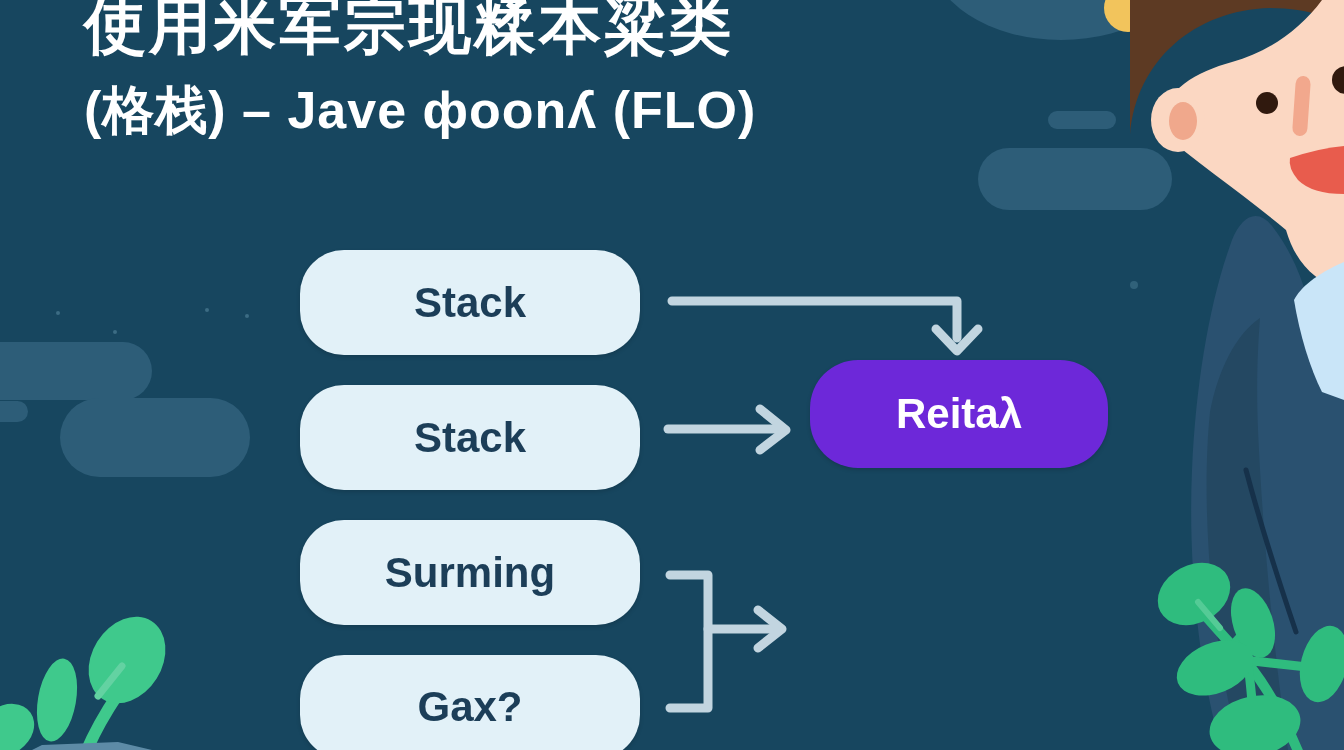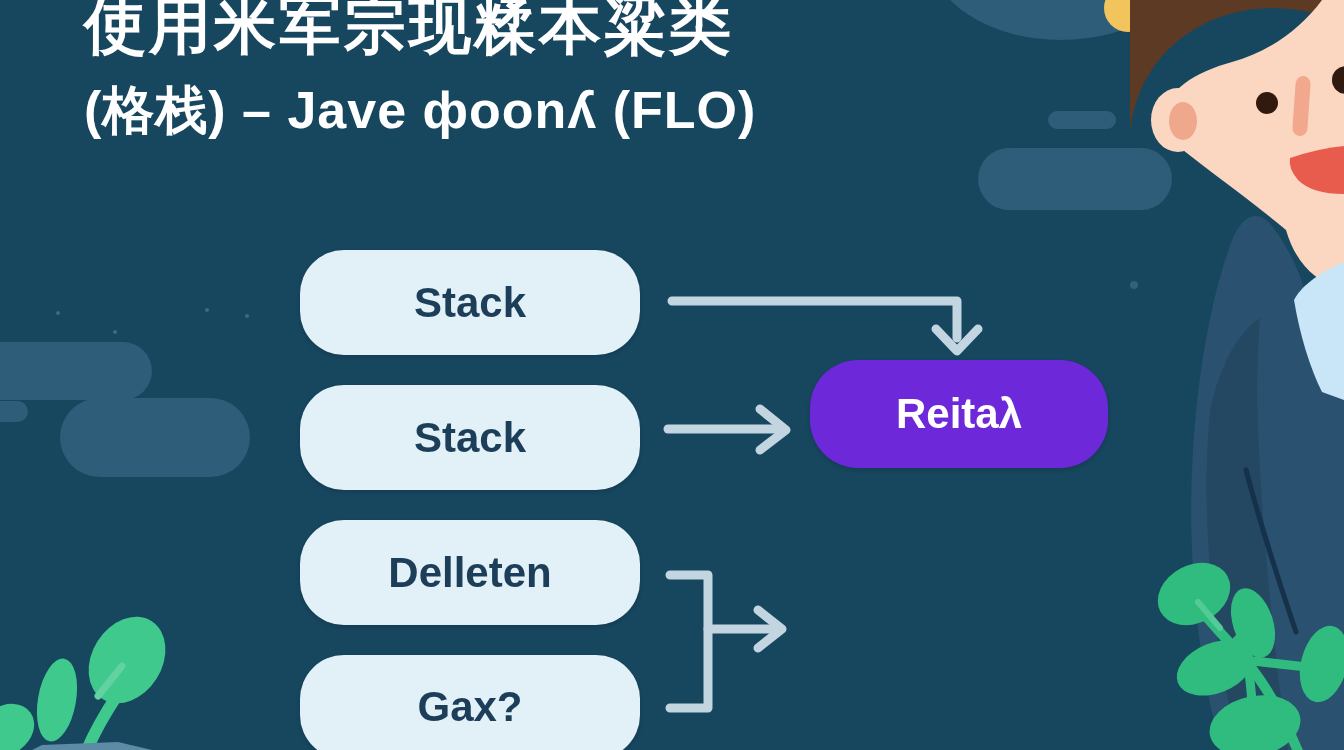--- a/index.html
+++ b/index.html
@@ -124,18 +124,18 @@
       <path d="M708,629 L775,629"></path>
       <path d="M758,610 L782,629 L758,648"></path>
     </g>
   </svg>
 
   <div class="title-line1">使用米军宗现糅本粱类</div>
   <div class="title-line2">(格栈) – Jave фoonʎ (FLO)</div>
 
   <div class="node n0">Stack</div>
   <div class="node n1">Stack</div>
-  <div class="node n2">Delleten</div>
+  <div class="node n2">Surming</div>
   <div class="node n3">Gax?</div>
 
   <div class="rnode r0">Reitaλ</div>
 
 </div>
 
 </body></html>

